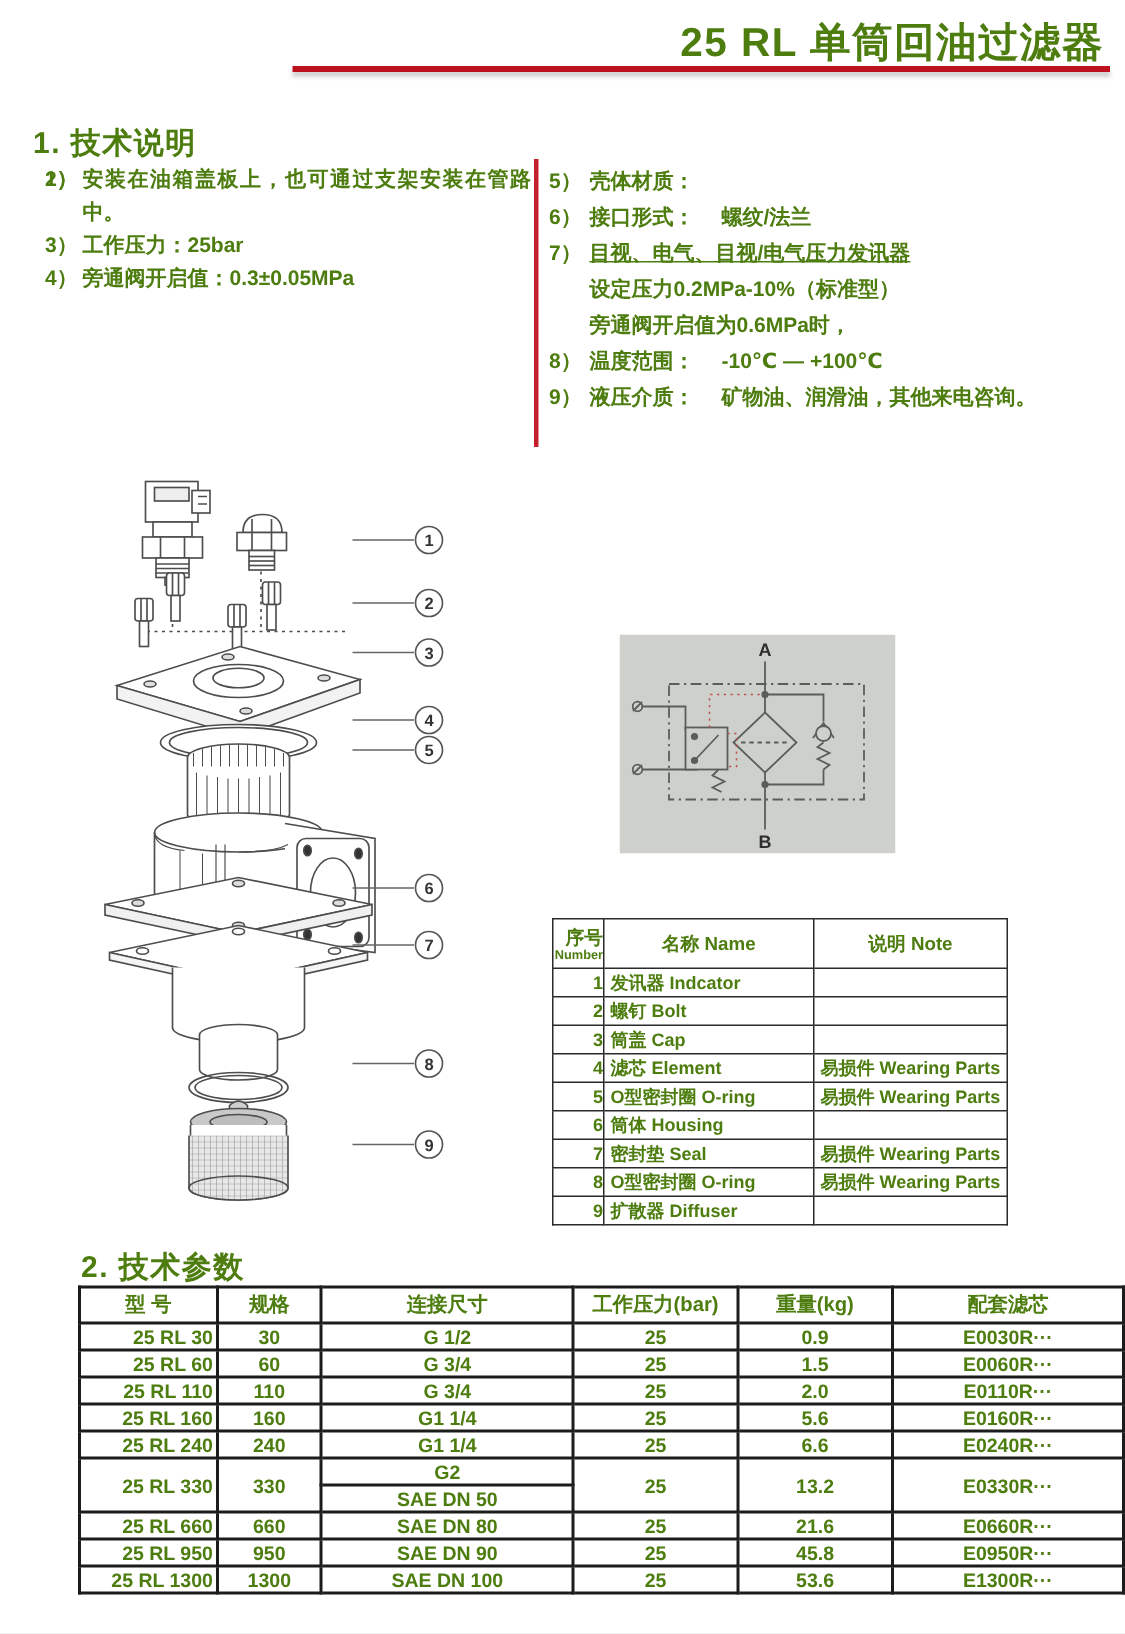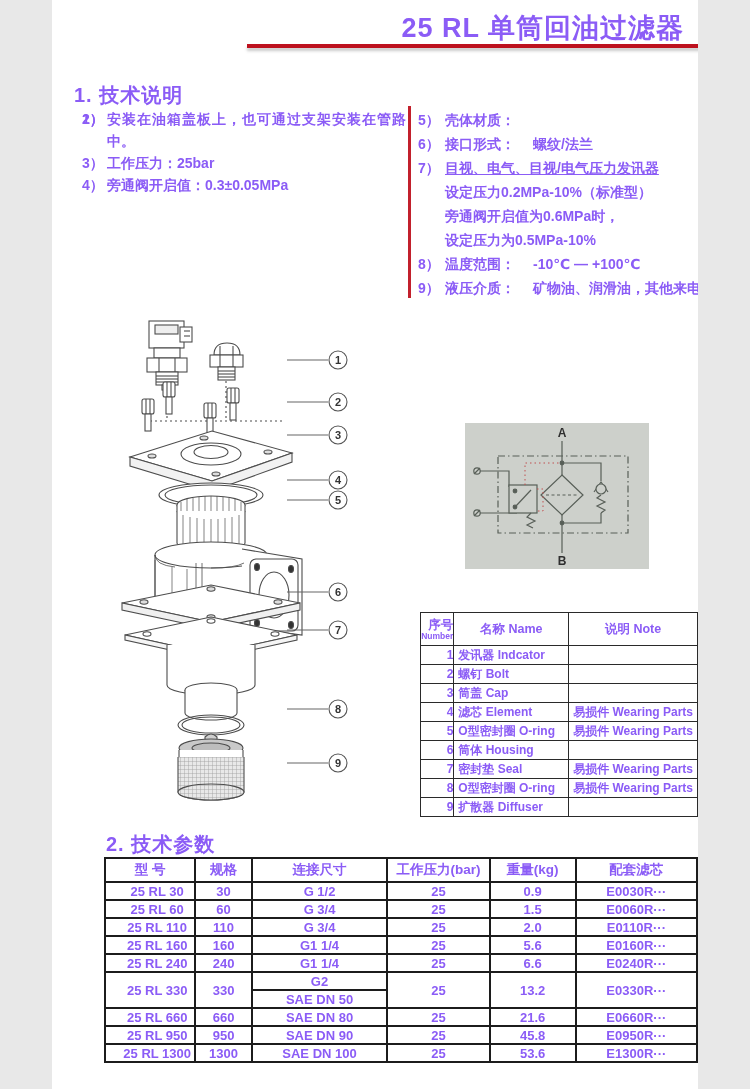--- a/index.html
+++ b/index.html
@@ -1,17 +1,17 @@
 <!DOCTYPE html>
 <html><head>
 <meta charset="utf-8">
 <style>
   html,body{margin:0;padding:0;background:#e8e8e8;}
-  .page{position:relative;width:646px;height:1089px;background:#ffffff;margin:0 auto;
-        font-family:"Liberation Sans","DejaVu Sans",sans-serif;color:#8b5cf6;overflow:hidden;}
+  .page{position:relative;width:750px;height:1089px;background:#ffffff;margin:0 auto;
+        font-family:"Liberation Sans","DejaVu Sans",sans-serif;color:#4d7c0f;overflow:hidden;}
 
   
   .title{position:absolute;top:10px;right:14px;font-size:27px;font-weight:bold;
          letter-spacing:1px;white-space:nowrap;}
   .red-rule{position:absolute;top:44px;left:195px;width:545px;height:4px;background:#bd111e;
             box-shadow:0 3px 3px rgba(140,140,140,.45);}
 
   
   .sec-heading{position:absolute;left:22px;font-size:20px;font-weight:bold;letter-spacing:1px;}
   .sec1{top:82px;}
@@ -43,21 +43,21 @@
   .parts-table .c-num{text-align:right;padding:0;}
   .parts-table .sub{display:block;font-size:8.5px;font-weight:bold;line-height:8px;}
   .parts-table .h-main{display:block;line-height:13px;}
 
   
   .params-table{position:absolute;left:28px;top:857px;border-collapse:collapse;table-layout:fixed;
                 font-size:13px;font-weight:bold;text-align:center;margin-left:24px;}
   .params-table td,.params-table th{border:2px solid #1c1c1c;padding:0 2px;height:16px;
                 white-space:nowrap;overflow:hidden;}
   .params-table th{height:22px;font-size:13.5px;}
-  .params-table .c-model{text-align:center;padding-left:16px;}
+  .params-table .c-model{text-align:right;padding-left:16px;}
 
   svg text{font-family:"Liberation Sans","DejaVu Sans",sans-serif;}
 </style>
 </head>
 <body>
 
 <div class="page">
 
   <div class="title">25 RL 单筒回油过滤器</div>
   <div class="red-rule"></div>
@@ -93,21 +93,20 @@
       <span class="r-num">6）</span>
       <span class="r-label">接口形式：</span>
       <span class="r-lines">螺纹/法兰</span>
     </div>
     <div class="r-item">
       <span class="r-num">7）</span>
       <span class="r-lines">
         <span style="display:block;text-decoration:underline;">目视、电气、目视/电气压力发讯器</span>
         <span style="display:block;">设定压力0.2MPa-10%（标准型）</span>
         <span style="display:block;">旁通阀开启值为0.6MPa时，</span>
-        <span style="display:block;">设定压力为0.5MPa-10%</span>
       </span>
     </div>
     <div class="r-item">
       <span class="r-num">8）</span>
       <span class="r-label">温度范围：</span>
       <span class="r-lines">-10℃ — +100℃</span>
     </div>
     <div class="r-item">
       <span class="r-num">9）</span>
       <span class="r-label">液压介质：</span>

